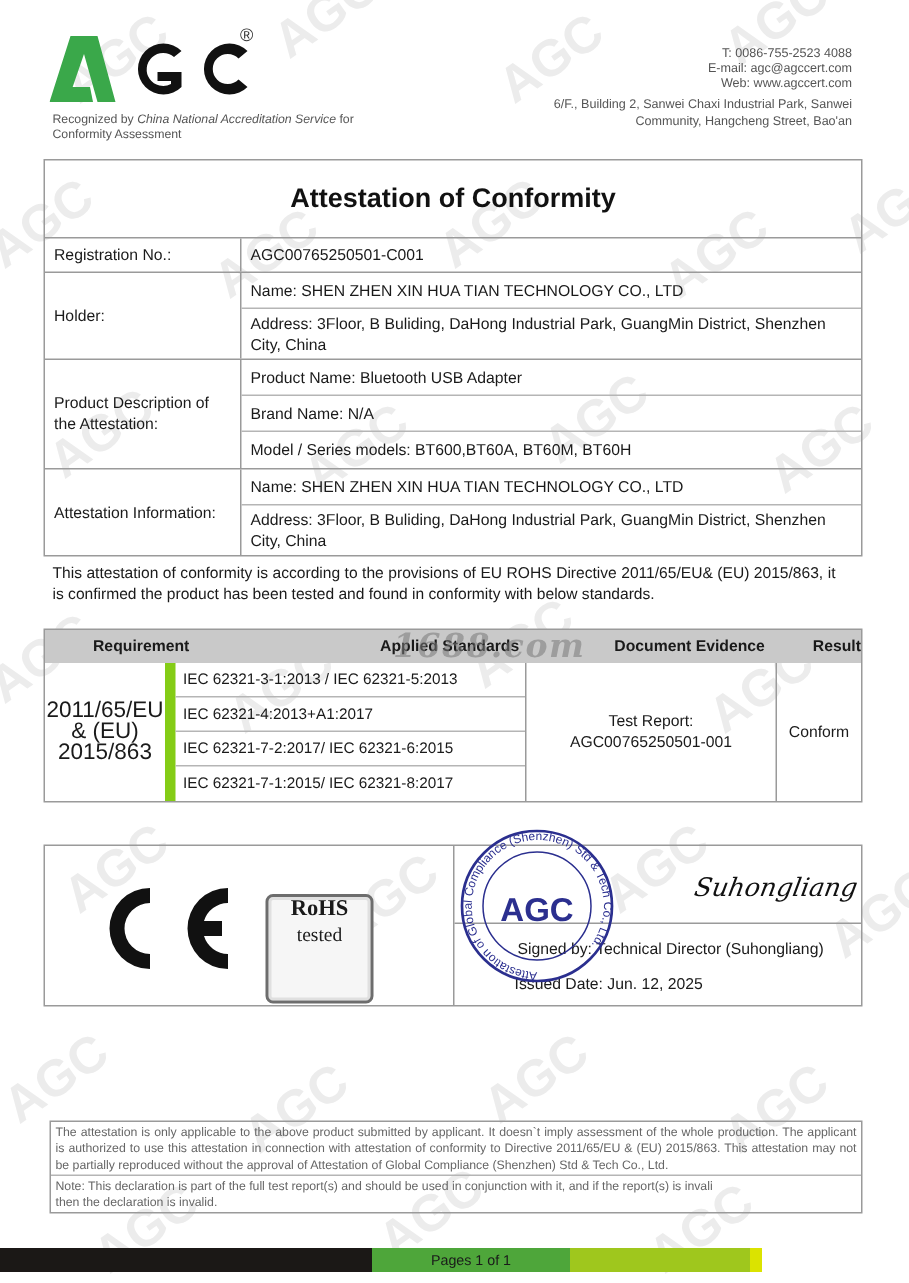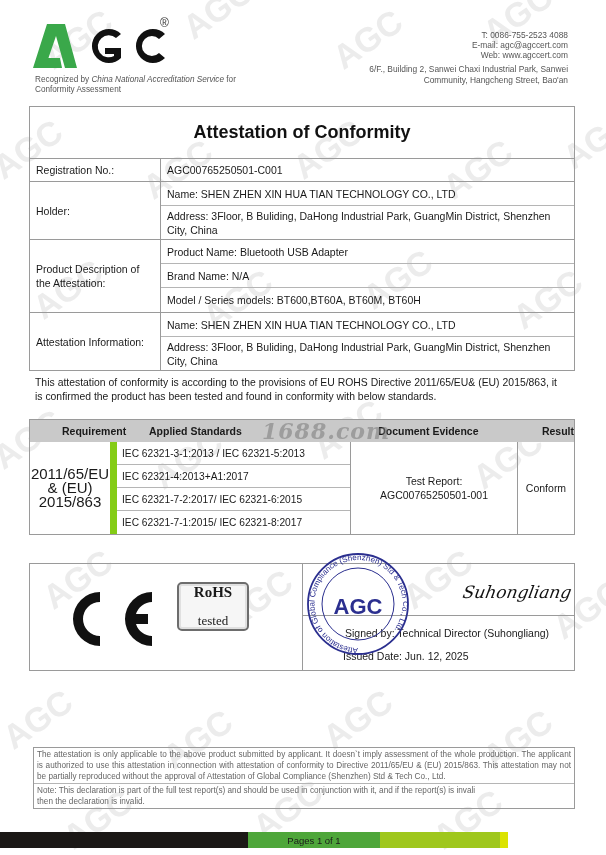--- a/index.html
+++ b/index.html
@@ -31,36 +31,36 @@
   .val:last-child { border-bottom: none; }
   .h22 { min-height: 22px; }
   .h24 { min-height: 24px; }
   .h32 { min-height: 33px; padding-top: 2px; padding-bottom: 2px; }
 
   .statement { position: absolute; left: 35px; top: 376px; width: 522px; font-size: 10.4px; line-height: 14px; text-align: justify; font-family: "Liberation Sans", sans-serif; }
 
   
   .std-table { position: absolute; left: 29px; top: 419px; width: 546px; border: 1px solid #9a9a9a; }
   .std-head { display: flex; height: 22px; background: #c9c9c9; font-weight: bold; font-size: 10.5px; align-items: center; position: relative; font-family: "Liberation Sans", sans-serif; }
-  .std-head div { text-align: left; padding-left: 32px; }
+  .std-head div { text-align: right; padding-left: 32px; }
   .c1 { width: 87px; } .c2 { width: 234px; } .c3 { width: 167px; } .c4 { flex: 1; }
   .watermark-1688 { position: absolute; left: 232px; top: -2px; font-family: "DejaVu Serif", serif; font-style: italic; font-size: 22px; color: rgba(120,120,120,0.55); letter-spacing: 1px; }
   .std-body { display: flex; }
   .std-req { width: 87px; border-right: 7px solid #84cc16; display: flex; align-items: center; justify-content: center; text-align: center; font-size: 15px; line-height: 14px; font-family: "Liberation Sans", sans-serif; }
   .std-list { width: 234px; border-right: 1px solid #9a9a9a; }
   .std-item { height: 23px; border-bottom: 1px solid #b5b5b5; font-size: 10.2px; padding-left: 5px; display: flex; align-items: center; font-family: "Liberation Sans", sans-serif; }
   .std-item:last-child { border-bottom: none; }
   .std-evidence { width: 167px; border-right: 1px solid #9a9a9a; display: flex; flex-direction: column; align-items: center; justify-content: center; font-size: 10.5px; line-height: 14px; font-family: "Liberation Sans", sans-serif; }
   .std-result { flex: 1; display: flex; align-items: center; justify-content: center; font-size: 10.5px; font-family: "Liberation Sans", sans-serif; }
 
   
   .sign-table { position: absolute; left: 29px; top: 563px; width: 546px; height: 108px; border: 1px solid #9a9a9a; display: flex; }
   .marks { width: 273px; border-right: 1px solid #9a9a9a; position: relative; }
   .ce { position: absolute; left: 30px; top: 25px; width: 95px; height: 60px; }
-  .rohs { position: absolute; left: 147px; top: 18px; width: 72px; height: 49px; border: 2px solid #6d6d6d; border-radius: 5px; background: #f6f6f6; box-shadow: inset 0 0 0 2px #e0e0e0; display: flex; flex-direction: column; align-items: center; justify-content: space-between; font-family: "Liberation Serif", serif; }
+  .rohs { position: absolute; left: 147px; top: 32px; width: 72px; height: 73px; border: 2px solid #6d6d6d; border-radius: 5px; background: #f6f6f6; box-shadow: inset 0 0 0 2px #e0e0e0; display: flex; flex-direction: column; align-items: center; justify-content: flex-start; font-family: "Liberation Serif", serif; }
   .rohs .r1 { font-size: 15px; font-weight: bold; line-height: 17px; }
   .rohs .r2 { font-size: 13px; line-height: 16px; }
   .sign-area { flex: 1; position: relative; }
   .sig-top { height: 52px; border-bottom: 1px solid #9a9a9a; position: relative; }
   .signature { position: absolute; left: 160px; top: 18px; font-family: "DejaVu Serif", serif; font-style: italic; font-size: 17px; color: #111; transform: skewX(-10deg); }
   .signed-by { position: absolute; left: 42px; top: 63px; font-size: 10.5px; font-family: "Liberation Sans", sans-serif; }
   .issued { position: absolute; left: 40px; top: 86px; font-size: 10.5px; font-family: "Liberation Sans", sans-serif; }
   .stamp { position: absolute; left: 306px; top: 548px; width: 105px; height: 120px; z-index: 3; }
 
   

